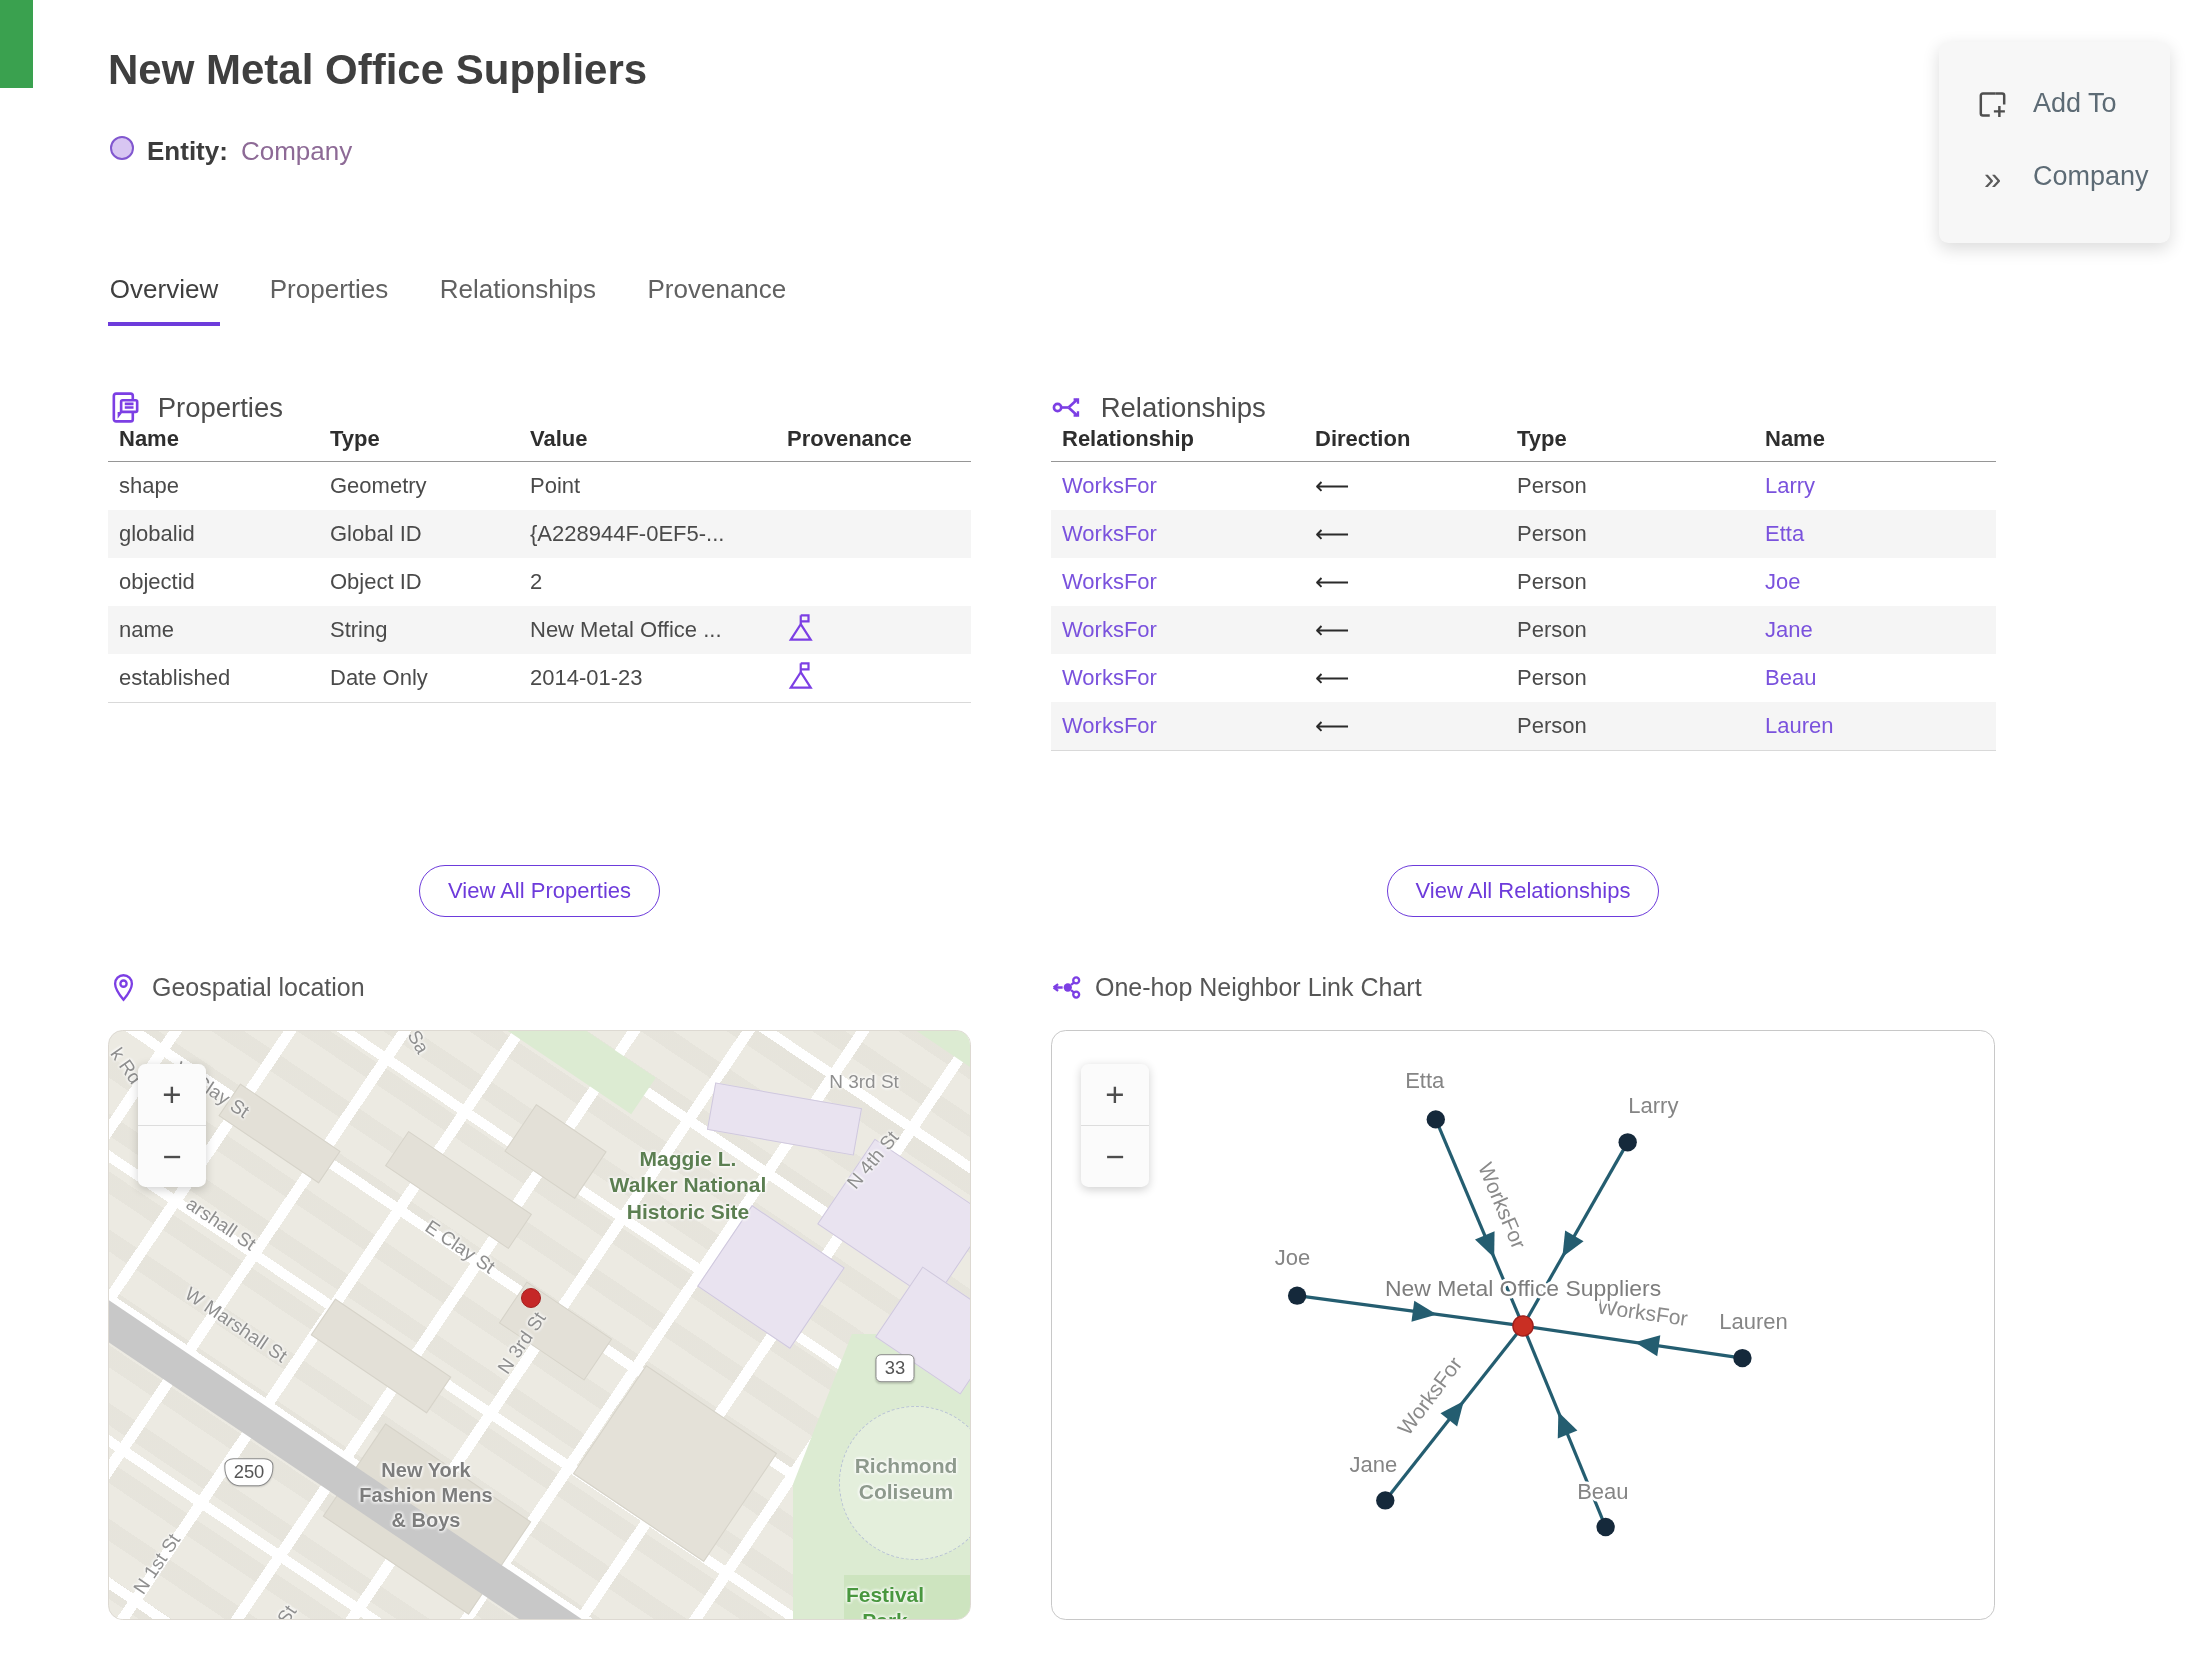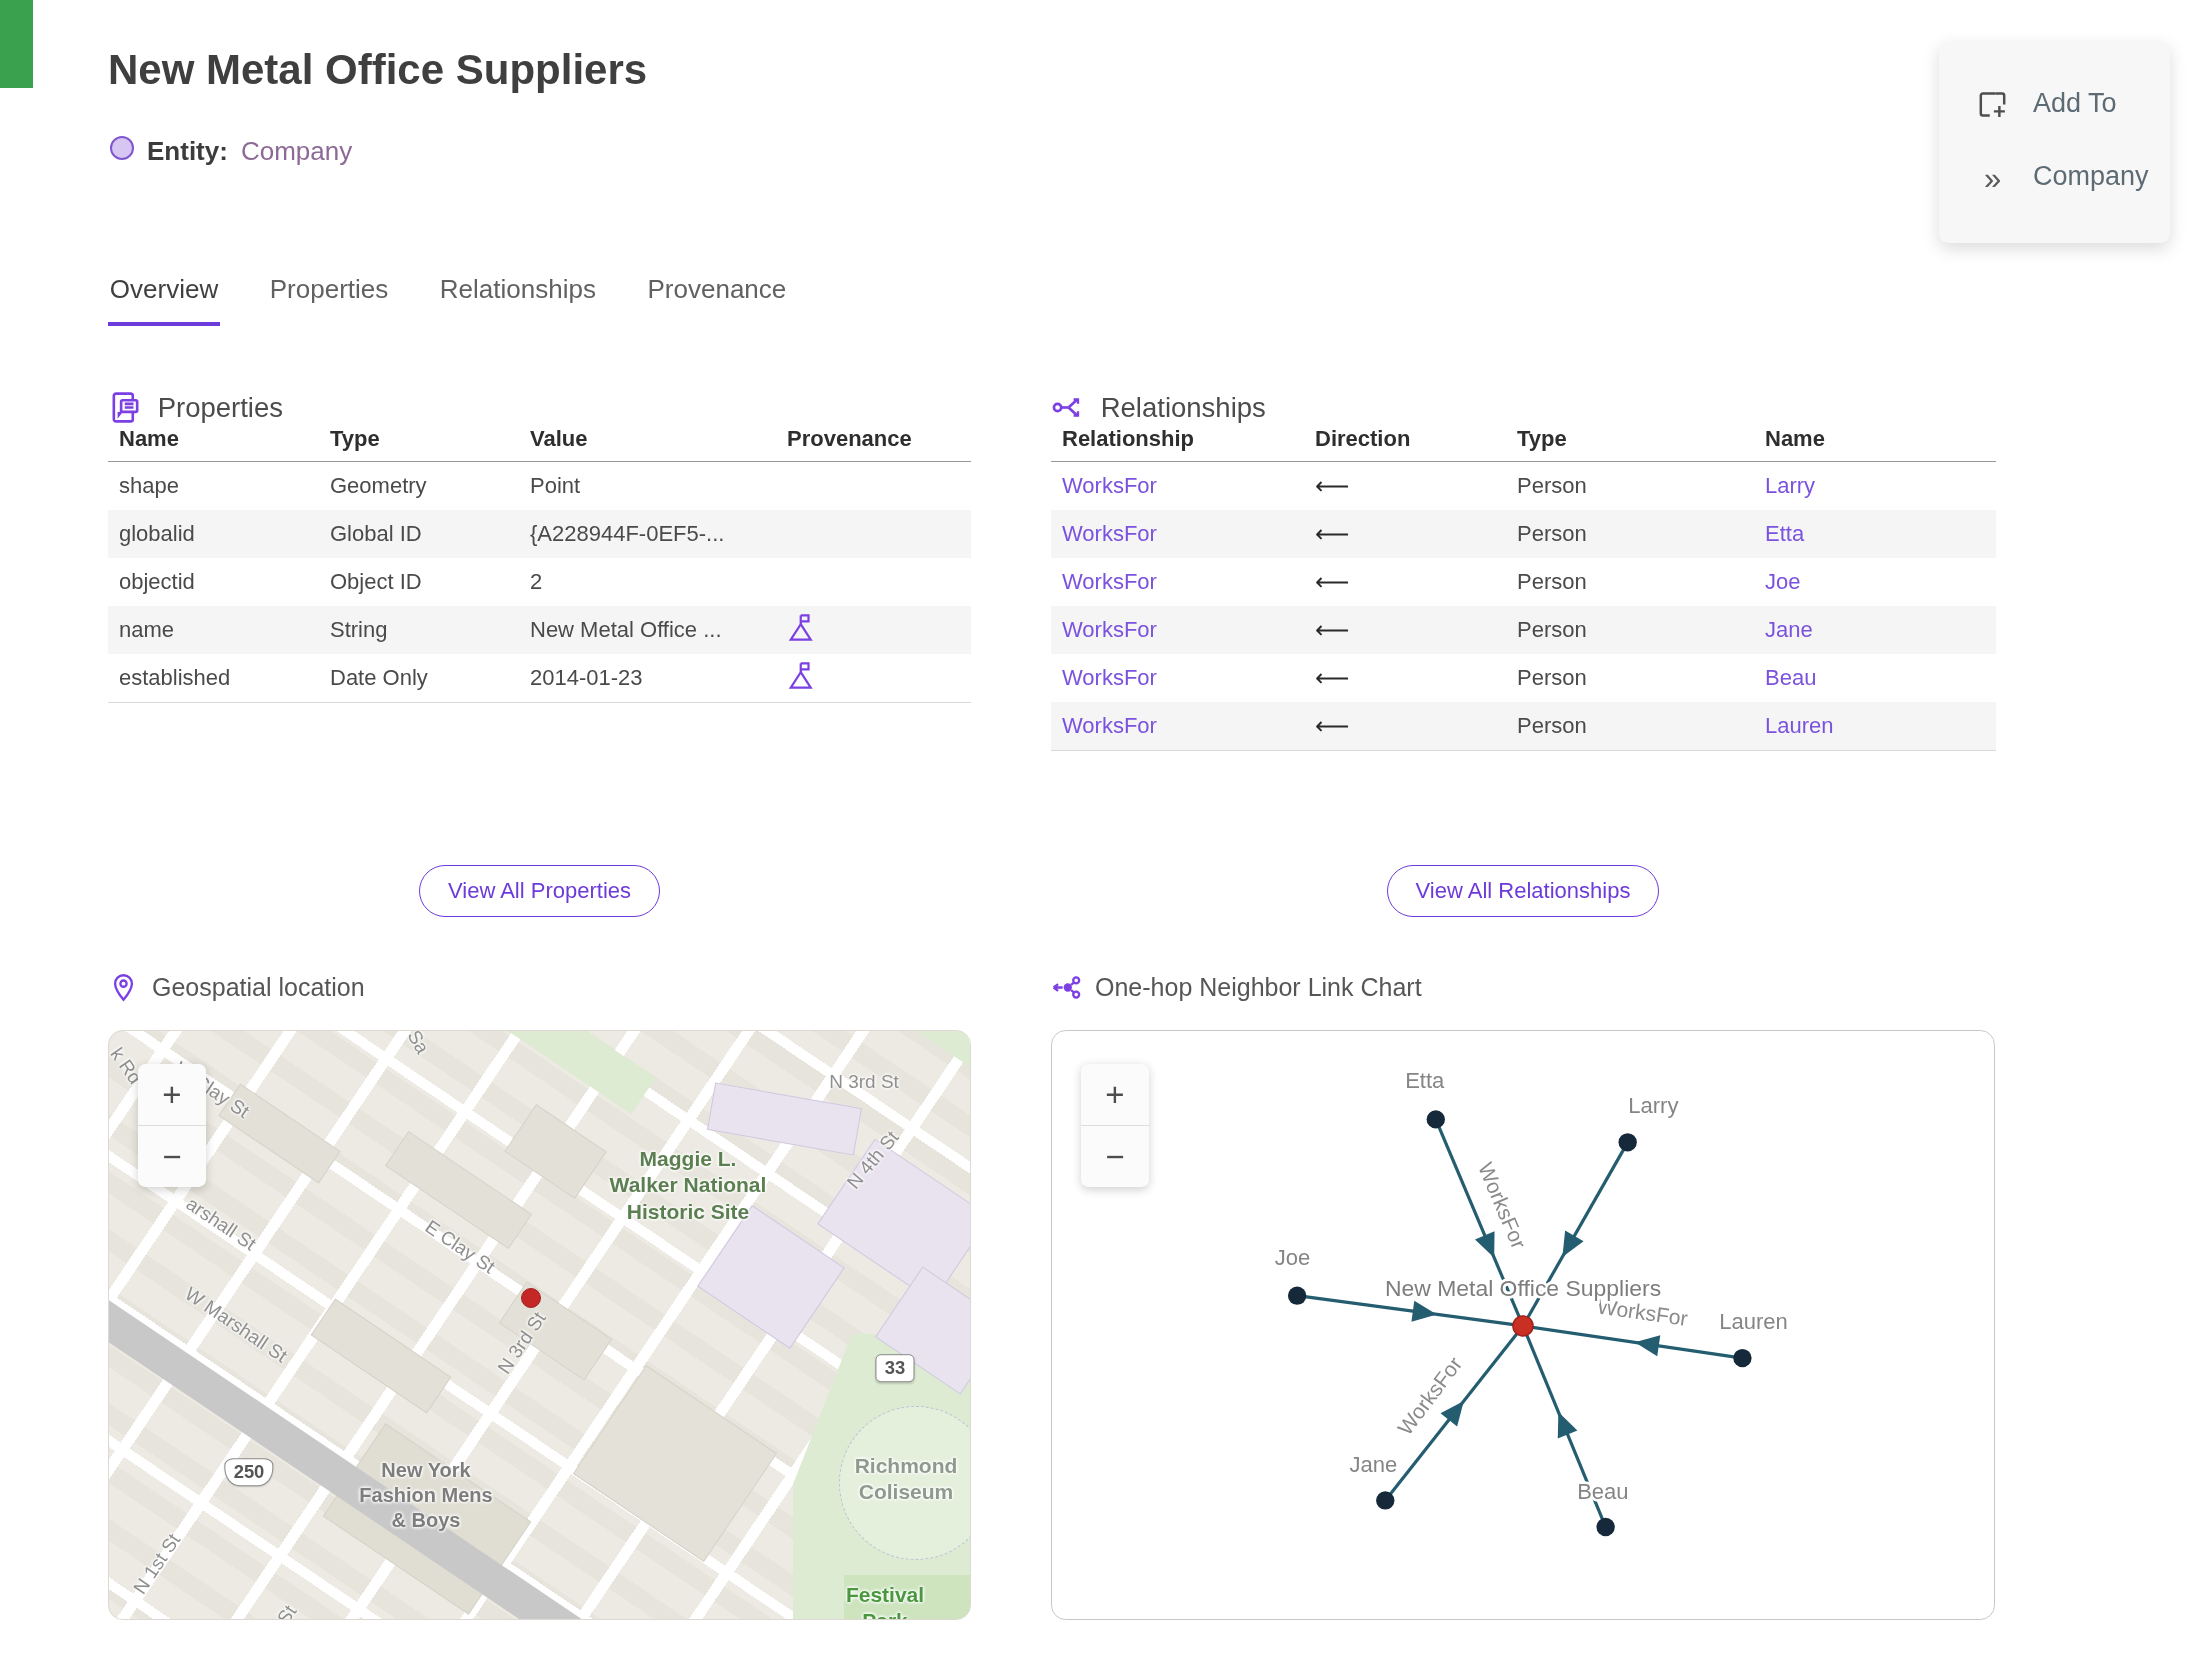--- a/index.html
+++ b/index.html
@@ -64,21 +64,21 @@
   .coliseum-circle{position:absolute;left:730px;top:375px;width:154px;height:154px;border-radius:50%;
      background:#e4efdc;border:1.8px dashed #b9c3d6;box-sizing:border-box;}
   .map-label{position:absolute;transform:translate(-50%,-50%);white-space:pre-line;text-align:center;
      text-shadow:0 0 3.7px #fff,0 0 3.7px #fff,0 0 3.7px #fff;line-height:1.25;}
   .map-label.street{color:#8f8f8f;font-size:19px;}
   .map-label.poi-green{color:#5c7f52;font-weight:700;font-size:21px;}
   .map-label.poi-gray{color:#7d7d7d;font-weight:600;font-size:20px;}
   .map-label.coliseum{color:#8e9a8d;font-weight:600;font-size:21px;}
   .map-label.festival{color:#49973f;font-weight:700;font-size:21px;}
   .shield{position:absolute;transform:translate(-50%,-50%);background:#fff;border:1.8px solid #8a8a8a;
-     color:#555;font-weight:700;font-size:18.4px;padding:1.8px 8.3px;border-radius:5.5px;
+     color:#555;font-weight:400;font-size:18.4px;padding:1.8px 8.3px;border-radius:5.5px;
      box-shadow:0 0.9px 1.8px rgba(0,0,0,.15);}
   .shield.us{border-radius:9.2px 9.2px 14.7px 14.7px / 7.3px 7.3px 18.4px 18.4px;}
   .map-marker{position:absolute;width:20px;height:20px;border-radius:50%;background:#c52727;
      border:1.8px solid #a31f1f;transform:translate(-50%,-50%);box-sizing:border-box;}
 
   
   .zoomctl{position:absolute;left:29px;top:33px;width:68px;background:#fbfbfb;border-radius:7.3px;
      box-shadow:0 2.8px 9.2px rgba(0,0,0,.18);overflow:hidden;}
   .zoomctl .zbtn{height:61px;display:flex;align-items:center;justify-content:center;
      font-size:33px;color:#4d4d4d;cursor:pointer;}

